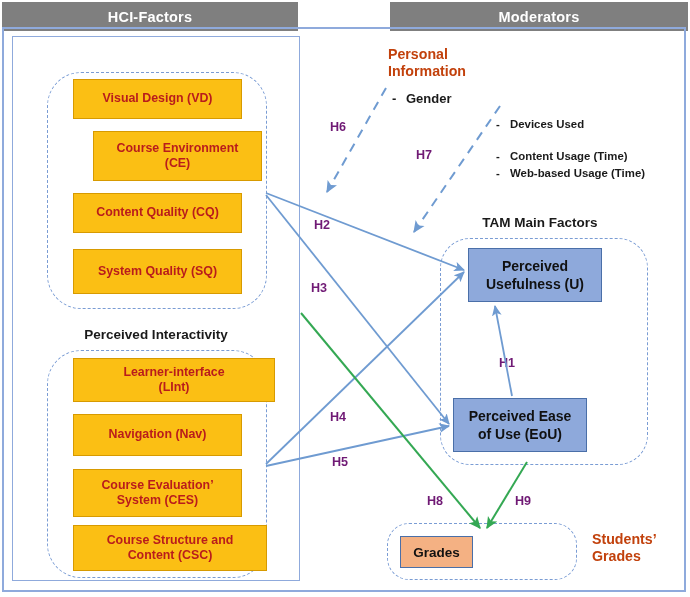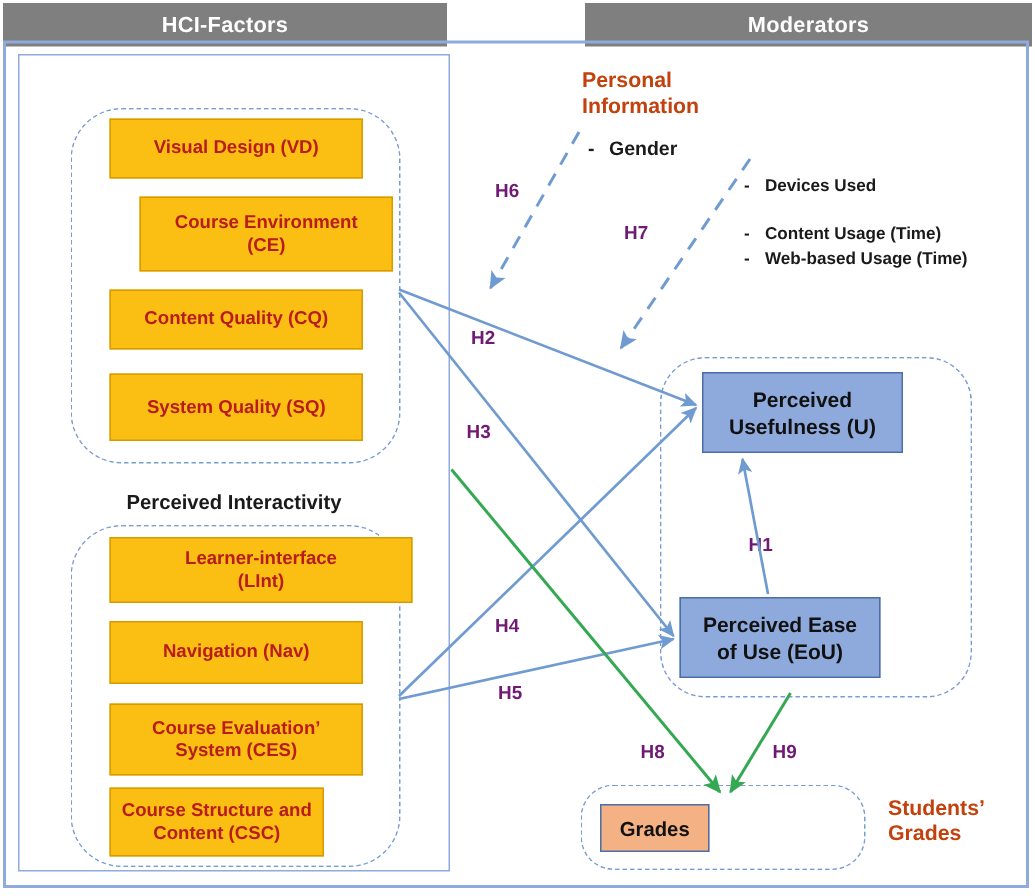--- a/index.html
+++ b/index.html
@@ -165,21 +165,21 @@
 
   <div class="abs group-title" style="left:12px; top:327px; width:288px;">Perceived Interactivity</div>
 
   <div class="abs dashed-round" style="left:47px; top:350px; width:220px; height:228px;"></div>
 
   <div class="abs yellow-box" style="left: 73px; top: 358px; width: 202px; height: 44px; white-space: pre-line;">Learner-interface
 (LInt)</div>
   <div class="abs yellow-box" style="left:73px; top:414px; width:169px; height:42px;">Navigation     (Nav)</div>
   <div class="abs yellow-box" style="left: 73px; top: 469px; width: 169px; height: 48px; white-space: pre-line;">Course Evaluation’
 System (CES)</div>
-  <div class="abs yellow-box" style="left: 73px; top: 525px; width: 143px; height: 46px; white-space: pre-line;">Course Structure and
+  <div class="abs yellow-box" style="left: 73px; top: 525px; width: 194px; height: 46px; white-space: pre-line;">Course Structure and
 Content  (CSC)</div>
 
   <div class="abs mod-heading" style="left: 388px; top: 46px; width: 110px; white-space: pre-line;">Personal
 Information</div>
   <div class="abs bullet-row" style="left:392px; top:91px; font-size:13px;">
     <span class="bullet-dash">-</span>
     <span>Gender</span>
   </div>
 
   <div class="abs bullet-row" style="left:496px; top:118px; font-size:11.4px;">
@@ -188,20 +188,21 @@
   </div>
   <div class="abs bullet-row" style="left:496px; top:150px; font-size:11.4px;">
     <span class="bullet-dash">-</span>
     <span>Content Usage (Time)</span>
   </div>
   <div class="abs bullet-row" style="left:496px; top:167px; font-size:11.4px;">
     <span class="bullet-dash">-</span>
     <span>Web-based Usage (Time)</span>
   </div>
 
+  <div class="abs group-title" style="left:435px; top:215px; width:210px; font-size:13.5px;">TAM Main Factors</div>
 
   <div class="abs dashed-round tight" style="left:440px; top:238px; width:208px; height:227px;"></div>
 
   <div class="abs blue-box" style="left: 468px; top: 248px; width: 134px; height: 54px; white-space: pre-line;">Perceived
 Usefulness (U)</div>
   <div class="abs blue-box" style="left: 453px; top: 398px; width: 134px; height: 54px; white-space: pre-line;">Perceived Ease
 of Use (EoU)</div>
 
   <div class="abs dashed-round tight" style="left:387px; top:523px; width:190px; height:57px; border-radius:22px;"></div>
 

